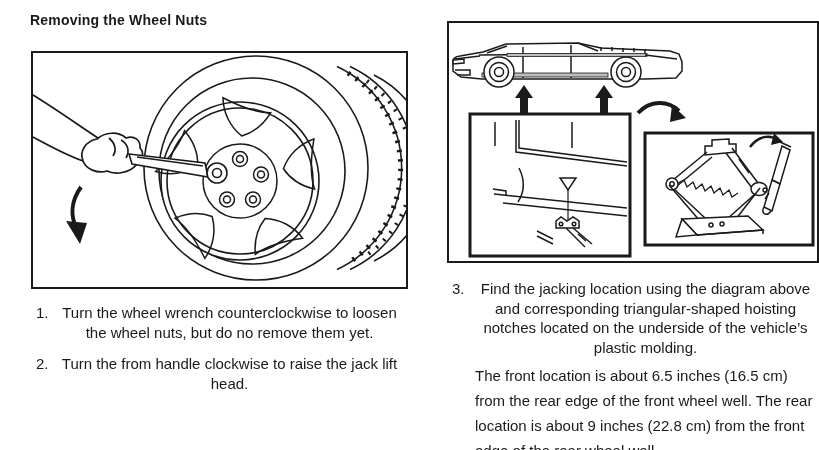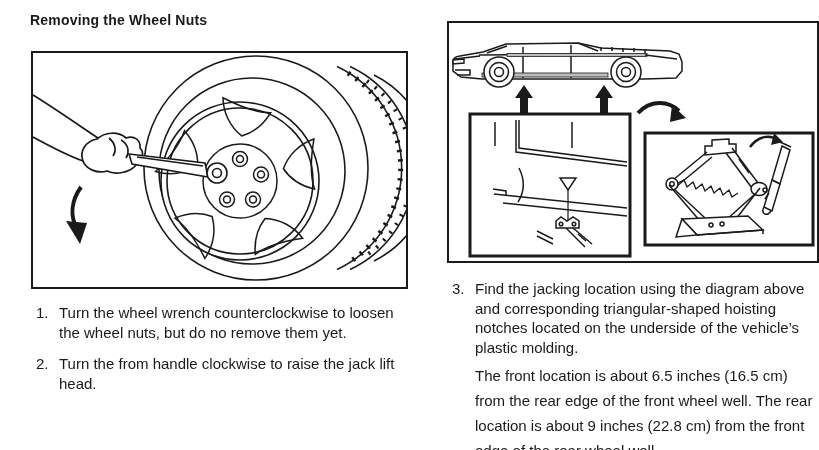--- a/index.html
+++ b/index.html
@@ -40,21 +40,21 @@
   .steps {
     position: absolute;
     font-size: 15px;
     line-height: 19.5px;
   }
   #steps-left { left: 36px; top: 303px; width: 372px; }
   #steps-right { left: 452px; top: 279px; width: 366px; }
   .step { display: flex; align-items: flex-start; }
   .step + .step { margin-top: 12px; }
   .step-number { width: 23px; flex: 0 0 23px; }
-  .step-text { width: 341px; }
+  .step-text { width: 341px; text-align: center; }
   .step-detail {
     margin-left: 23px;
     margin-top: 6px;
     width: 343px;
     font-size: 15px;
     line-height: 25px;
   }
   svg { display: block; }
   .ink { stroke: #1a1a1a; fill: none; }
 </style>

